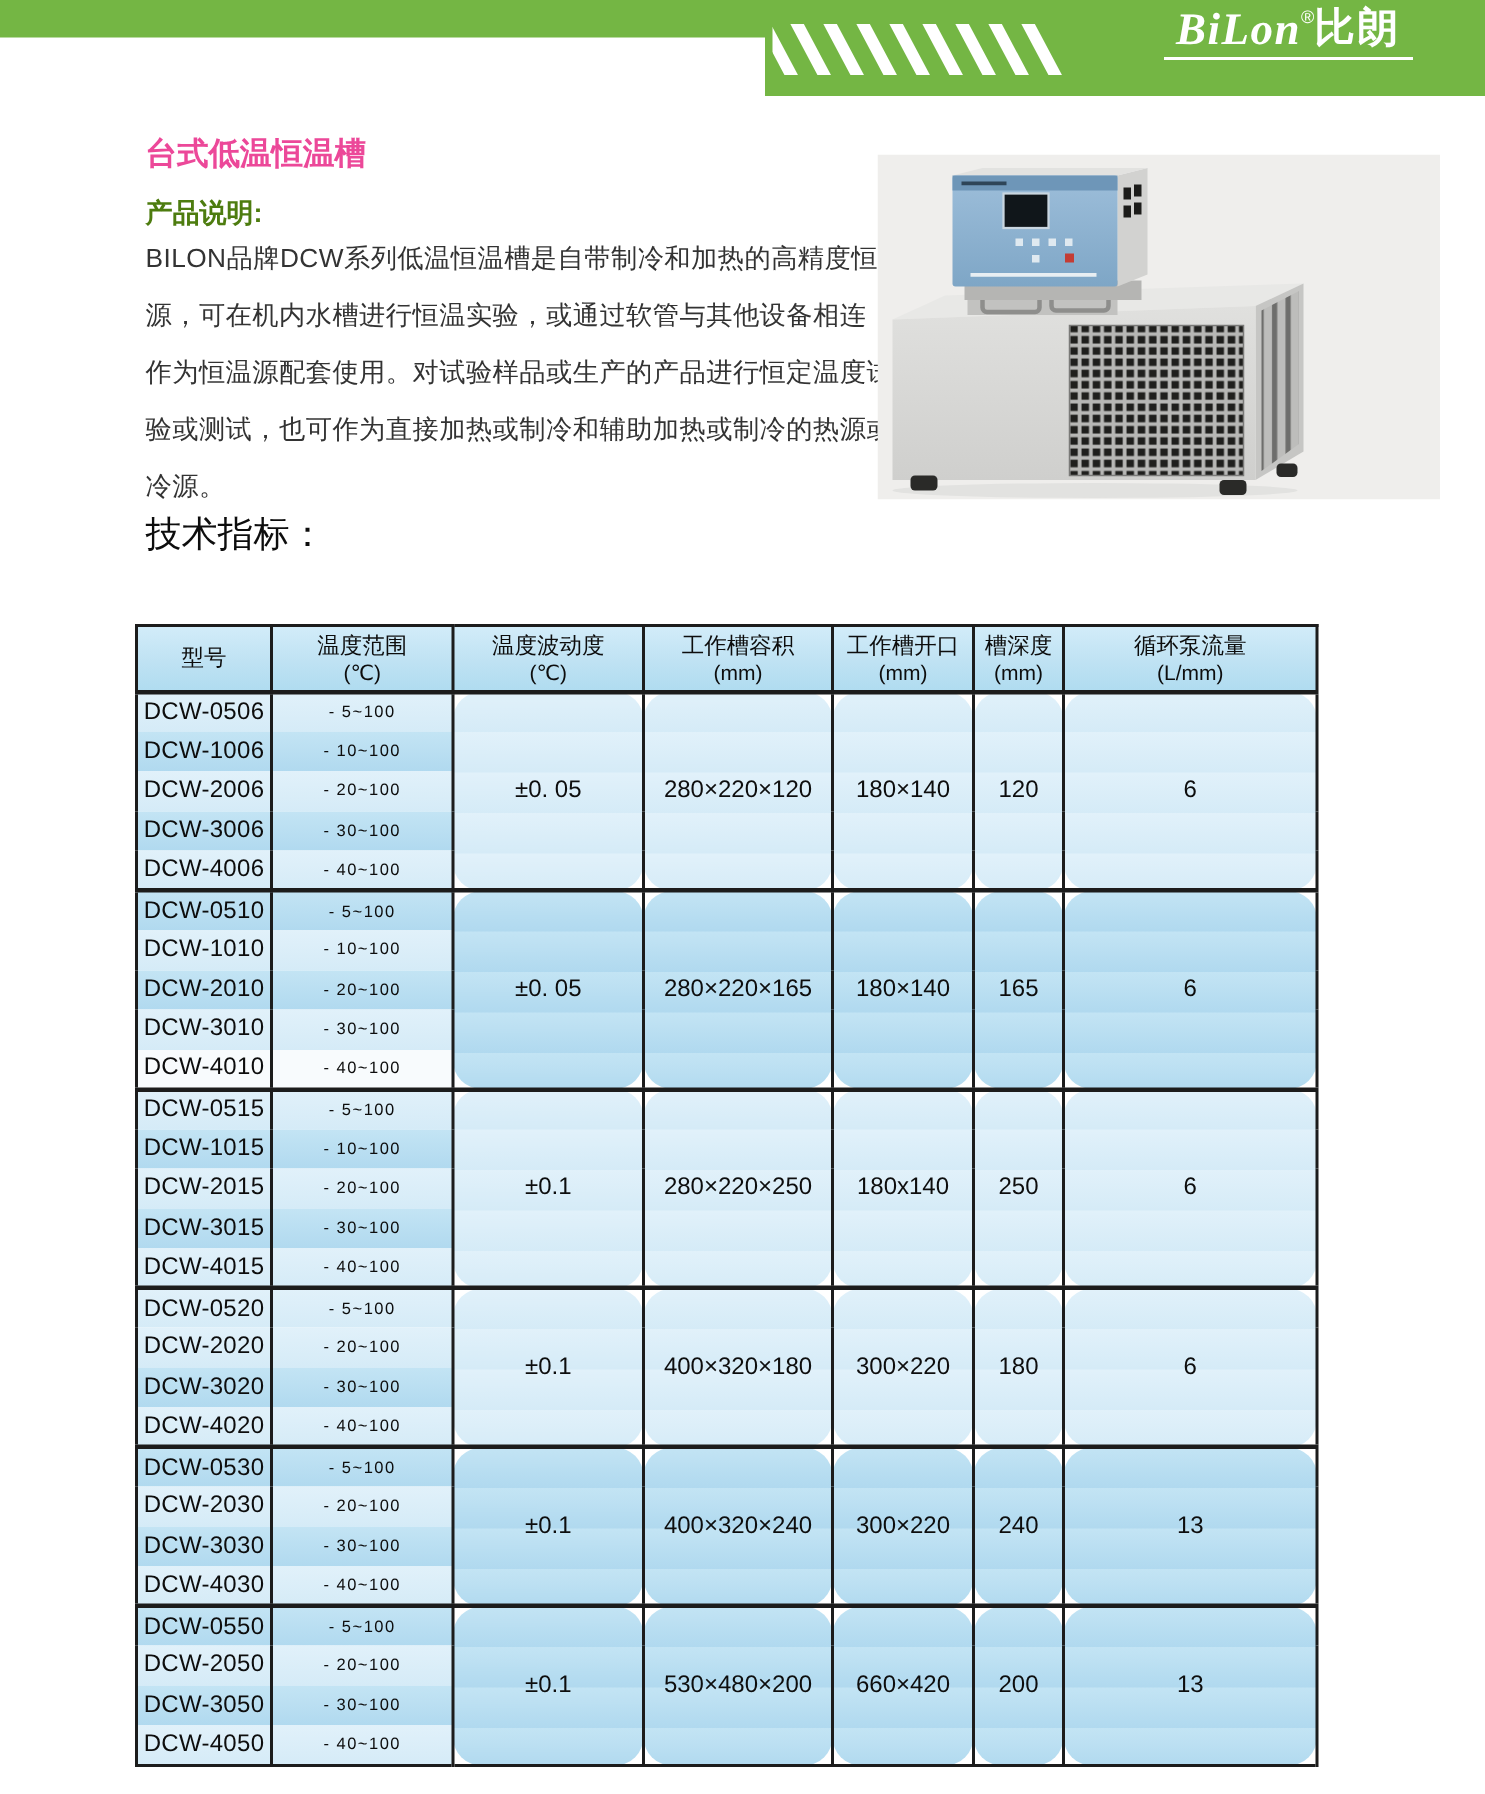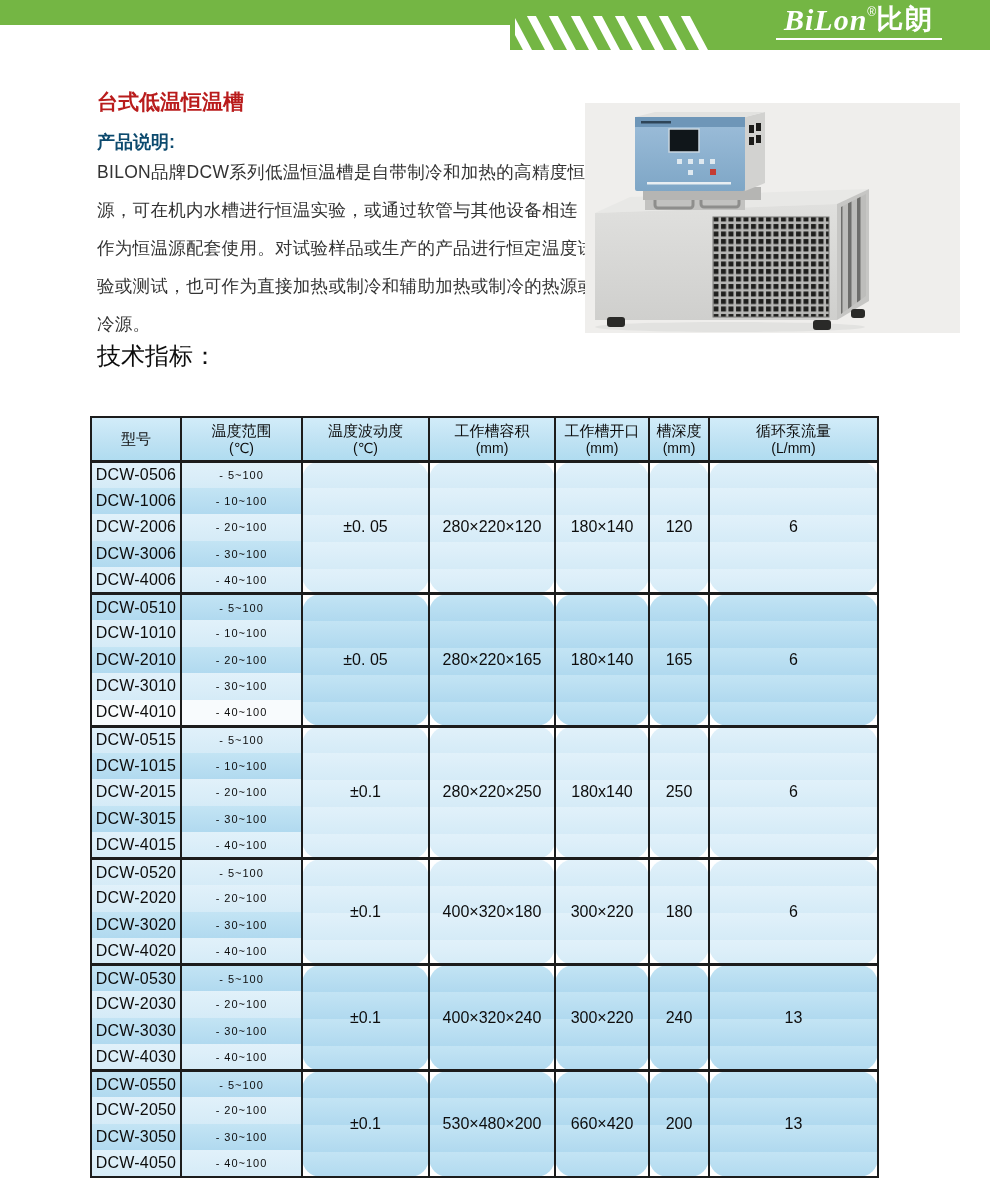--- a/index.html
+++ b/index.html
@@ -10,33 +10,33 @@
     --row-white:#f8fbfd;
     --header-blue:#bfe2f3;
   }
   html,body{margin:0;padding:0;background:#fff;}
   .page{
     position:relative;width:990px;height:1196px;background:#ffffff;overflow:hidden;
     font-family:"Liberation Sans","DejaVu Sans",sans-serif;color:#111;
   }
   
   .topbar{position:absolute;left:0;top:0;width:990px;height:25px;background:var(--brand-green);}
-  .topband{position:absolute;left:510px;top:0;width:480px;height:50px;background:var(--brand-green);}
+  .topband{position:absolute;left:510px;top:0;width:480px;height:64px;background:var(--brand-green);}
   .stripes{position:absolute;left:5px;top:16px;width:205px;height:34px;display:flex;gap:13px;overflow:hidden;}
   .stripe{flex:none;width:9px;height:44px;margin-top:-3px;background:#fff;transform:skewX(28deg);}
   .logo{
     position:absolute;left:266px;top:5px;color:#fff;white-space:nowrap;
     border-bottom:2px solid #fff;padding:0 8px 3px 8px;line-height:1;
   }
   .logo-script{font-family:"Liberation Serif","DejaVu Serif",serif;font-style:italic;font-weight:bold;font-size:30px;letter-spacing:1px;}
   .logo-reg{font-size:12px;position:relative;top:-14px;font-style:normal;}
   .logo-cn{font-size:27px;font-weight:bold;letter-spacing:2px;position:relative;top:-2px;}
   
-  .title{position:absolute;left:97px;top:88px;margin:0;font-size:21px;font-weight:bold;color:#b91c1c;}
-  .desc-heading{position:absolute;left:97px;top:130px;margin:0;font-size:18px;font-weight:bold;color:#0c4a6e;}
+  .title{position:absolute;left:97px;top:88px;margin:0;font-size:21px;font-weight:bold;color:#ec4899;}
+  .desc-heading{position:absolute;left:97px;top:130px;margin:0;font-size:18px;font-weight:bold;color:#4d7c0f;}
   .desc{
     position:absolute;left:97px;top:153px;margin:0;width:515px;
     font-size:17.5px;line-height:38px;color:#333;white-space:pre-line;letter-spacing:0.3px;
   }
   .specs-heading{position:absolute;left:97px;top:340px;margin:0;font-size:24px;font-weight:normal;color:#0d0d0d;}
   
   .photo{position:absolute;left:585px;top:103px;}
   
   table.spec{
     position:absolute;left:90px;top:416px;width:787px;

